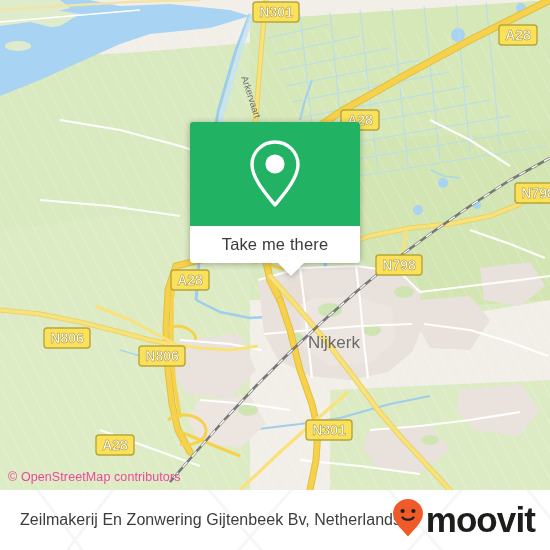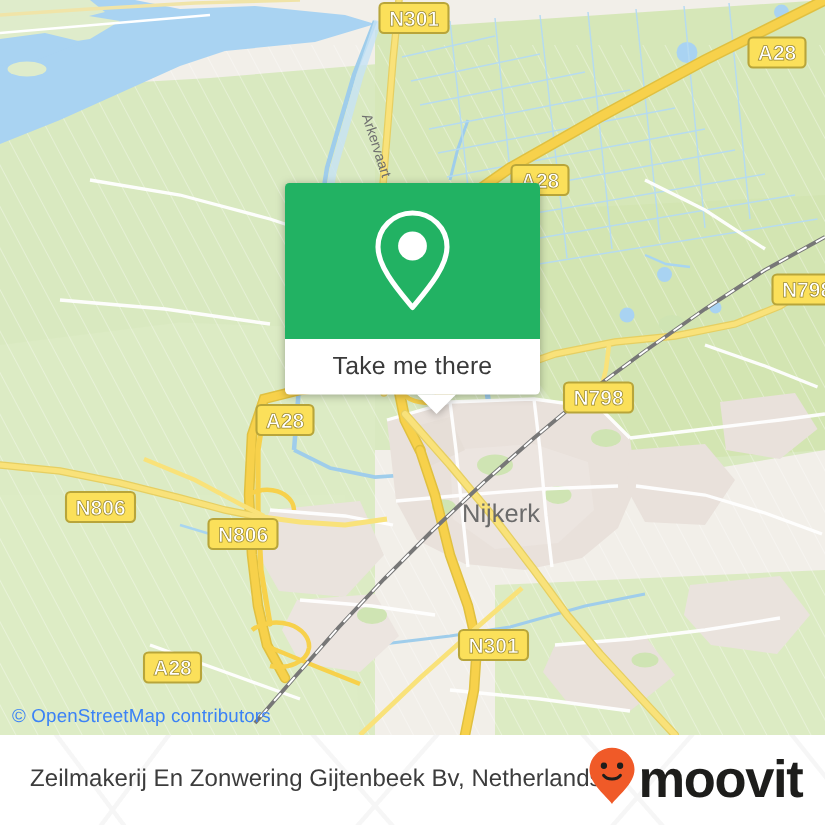--- a/index.html
+++ b/index.html
@@ -25,21 +25,21 @@
     background: #15803d;
   }
   #map-svg { display: block; }
 
   
   #osm-attribution {
     position: absolute;
     left: 8px;
     top: 470px;
     font-size: 12.5px;
-    color: #3b82f6;
+    color: #ec4899;
     letter-spacing: 0.1px;
     white-space: nowrap;
     z-index: 30;
   }
 
   
   #callout {
     position: absolute;
     left: 190px;
     top: 122px;

